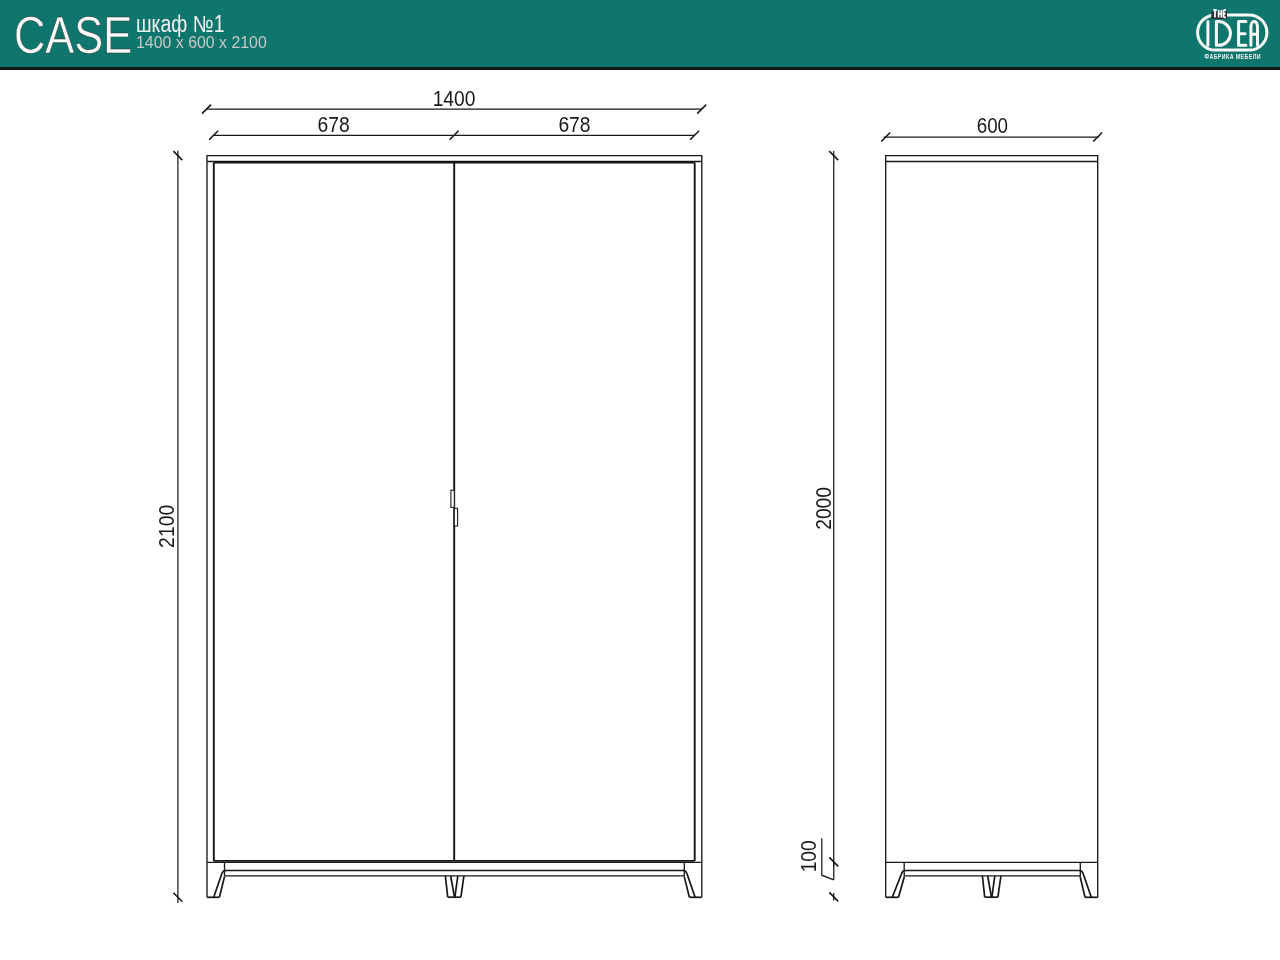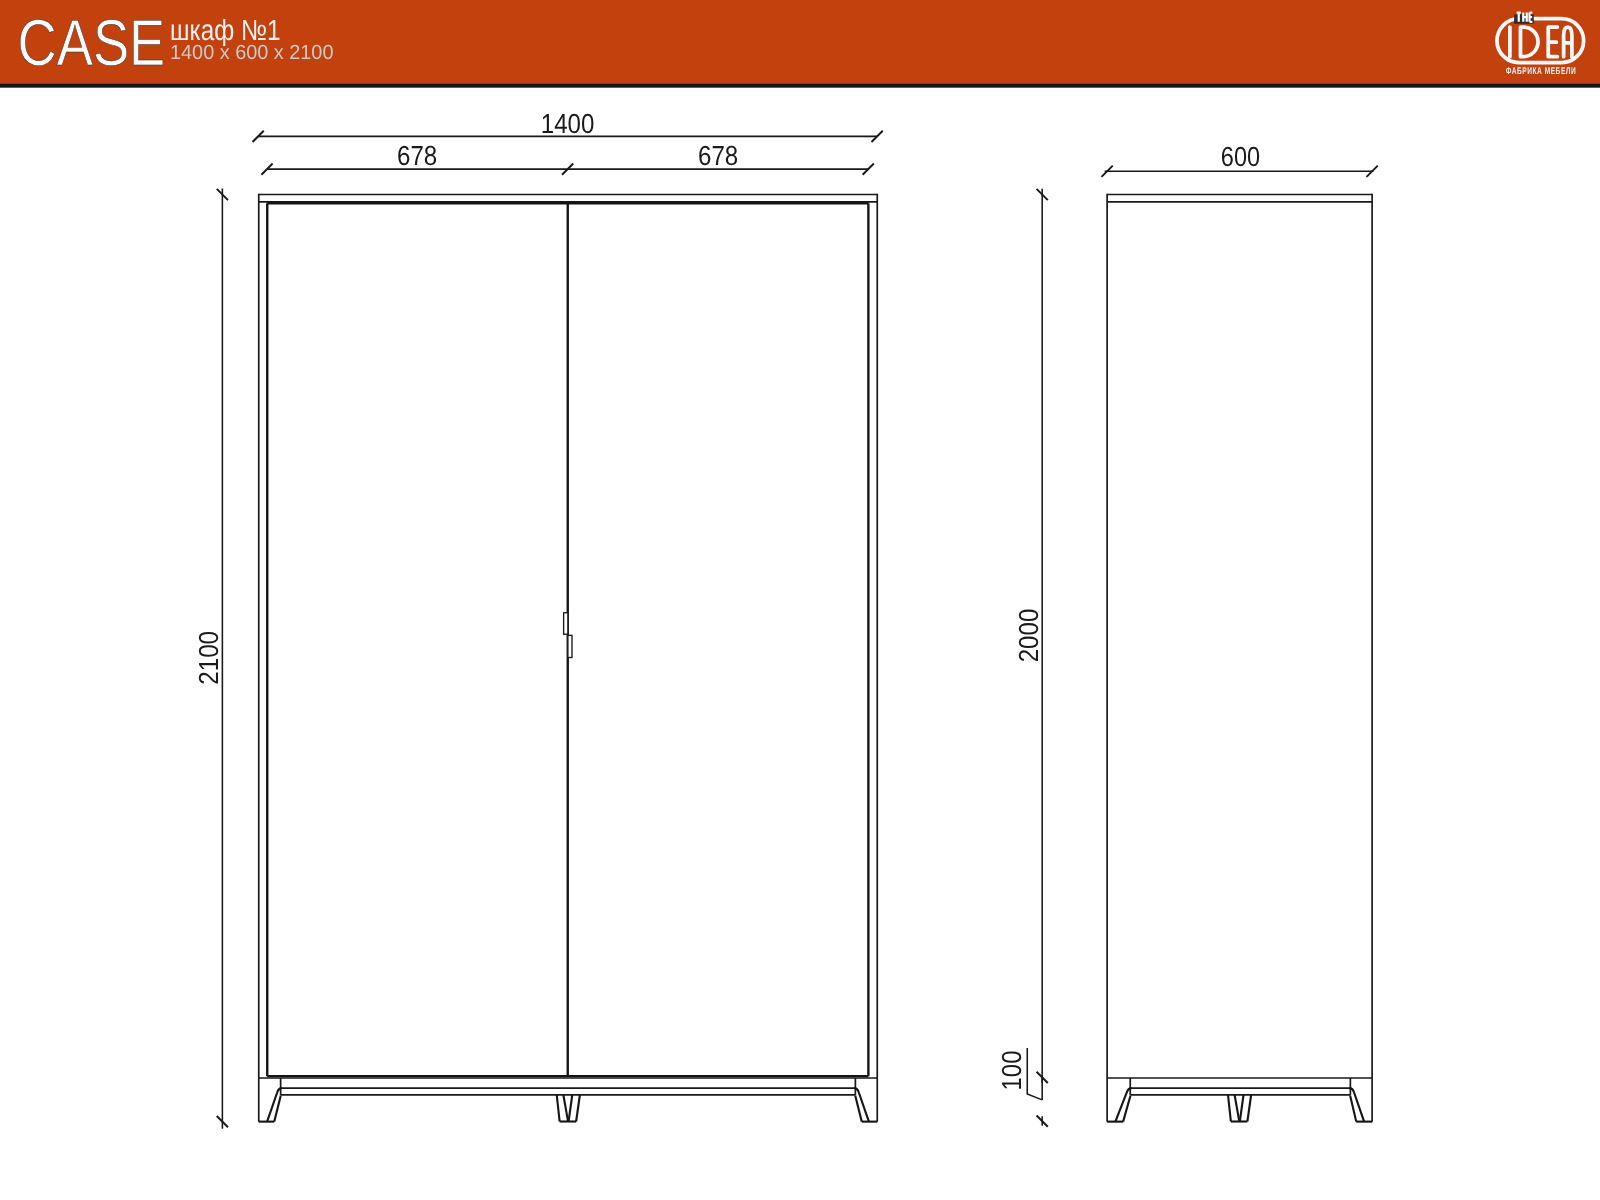--- a/index.html
+++ b/index.html
@@ -1,17 +1,17 @@
 <!DOCTYPE html>
 <html><head>
 <meta charset="utf-8">
 <style>
   html,body{margin:0;padding:0;background:#fff;width:1280px;height:960px;overflow:hidden;}
   body{font-family:"Liberation Sans", sans-serif;position:relative;}
-  #hdr{position:absolute;left:0;top:0;width:1280px;height:67px;background:#c2410c;border-bottom:3px solid #161617;}
+  #hdr{position:absolute;left:0;top:0;width:1280px;height:67px;background:#0f766e;border-bottom:3px solid #161617;}
   #case{position:absolute;left:14px;top:9.3px;color:#fafafa;font-size:52px;line-height:52px;font-weight:400;transform:scaleX(0.835);transform-origin:0 0;-webkit-text-stroke:0.4px #2b2d2e;}
   #sub1{position:absolute;left:136px;top:12.8px;color:#f0f0f0;font-size:23.3px;line-height:23.3px;transform:scaleX(0.835);transform-origin:0 0;}
   #sub2{position:absolute;left:136px;top:34.4px;color:#c9c9c9;font-size:16.3px;line-height:16.3px;transform:scaleX(0.976);transform-origin:0 0;}
   #logo{position:absolute;right:0;top:0;}
   svg{display:block;}
   #draw{position:absolute;left:0;top:0;}
   .thin{stroke:#191919;stroke-width:1.35;fill:none;}
   .thick{stroke:#141414;stroke-width:1.9;fill:none;}
   .leg{stroke:#161616;stroke-width:1.7;fill:none;}
   .dim{stroke:#191919;stroke-width:1.25;fill:none;}

